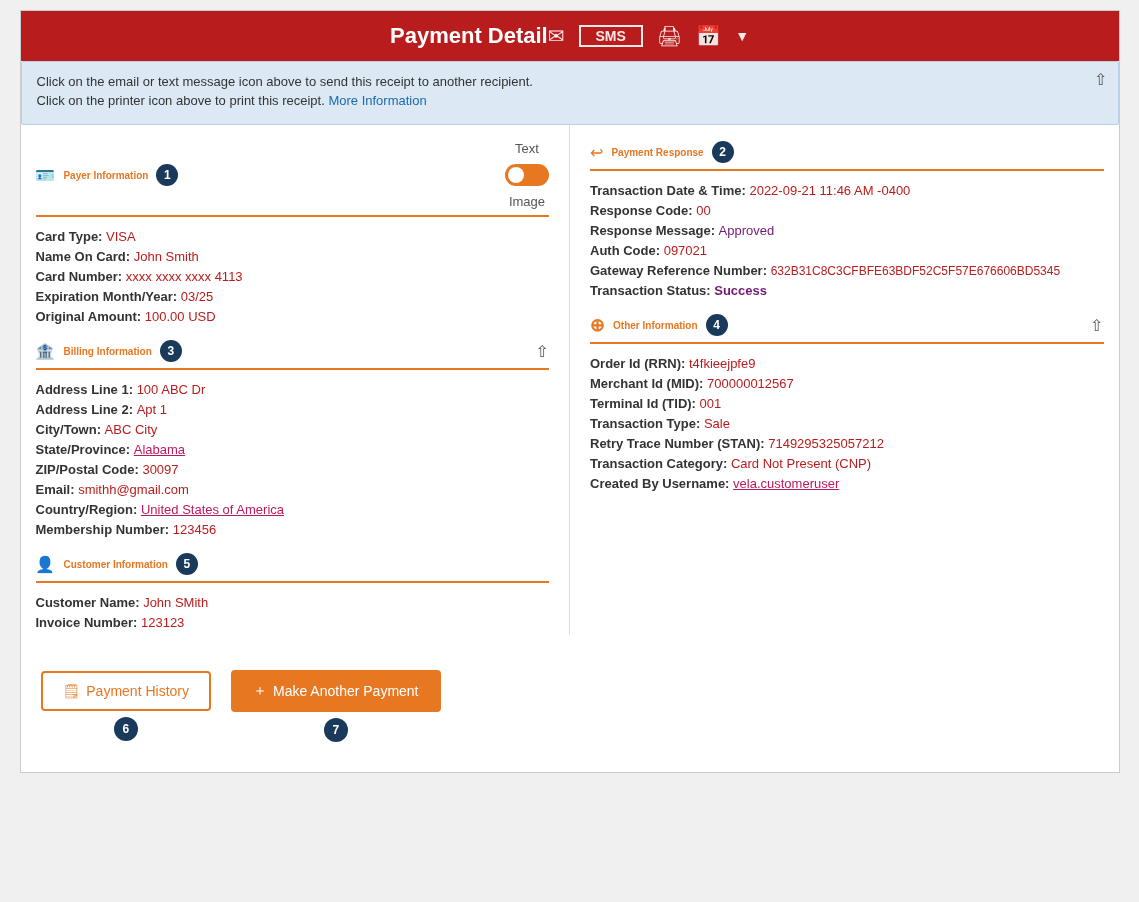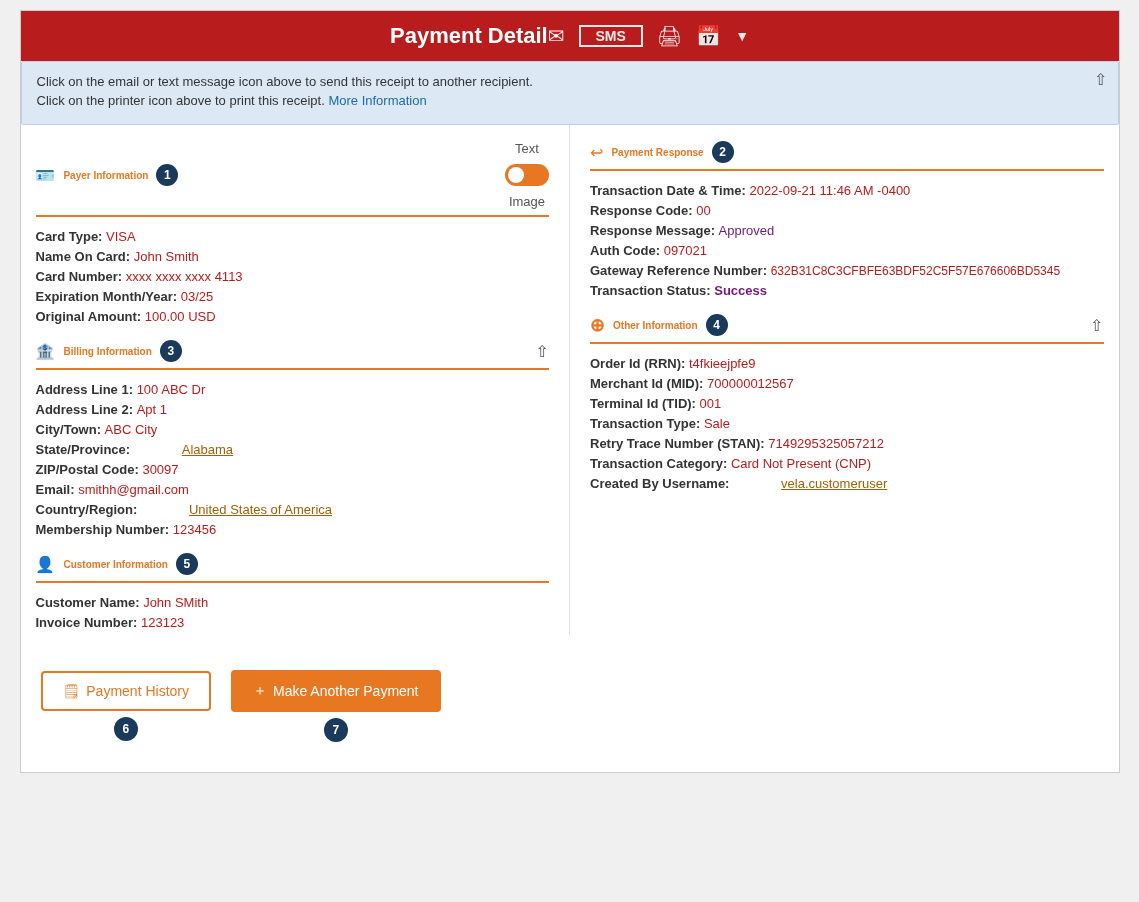--- a/index.html
+++ b/index.html
@@ -170,24 +170,23 @@
     }
     .field-label {
       font-weight: bold;
       color: #333;
     }
     .field-value {
       color: #b91c1c;
       font-weight: normal;
     }
     .field-value.link {
-      color: #a16207;
+      color: #be185d;
       text-decoration: underline;
       cursor: pointer;
-      margin-left: 48px;
     }
     .field-value.success {
       color: #701a75;
       font-weight: bold;
     }
     .field-value.approved {
       color: #701a75;
     }
     
     .bottom-bar {

